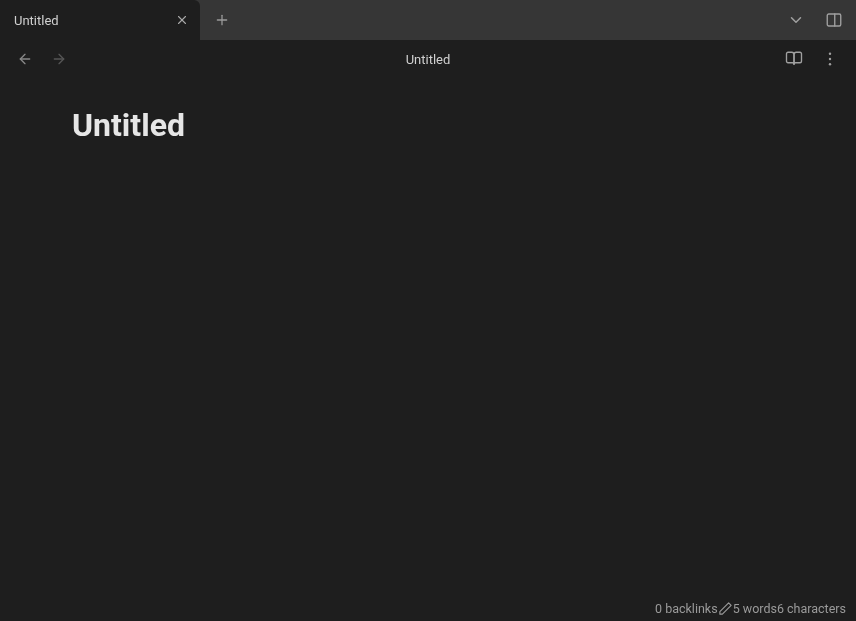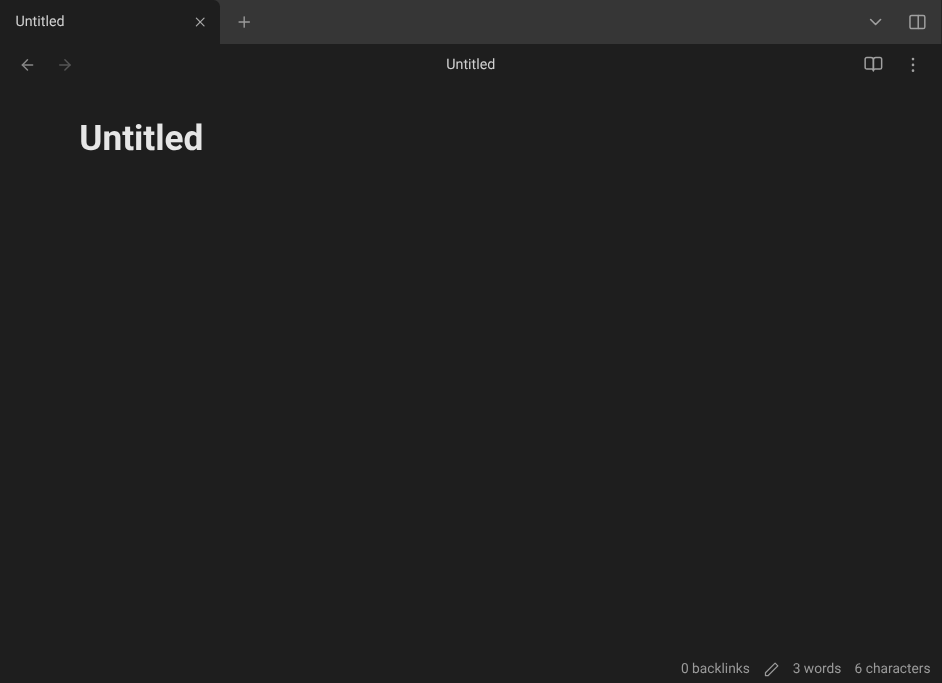--- a/index.html
+++ b/index.html
@@ -144,21 +144,20 @@
       color: #e6e6e6;
       outline: none;
     }
     
     .status-bar {
       height: 26px;
       display: flex;
       align-items: center;
       justify-content: flex-end;
       padding: 0 10px;
-      gap: 12px;
       font-size: 12.5px;
       color: #9a9a9a;
     }
     .status-item {
       cursor: pointer;
     }
     .pencil-icon svg {
       width: 15px;
       height: 15px;
       display: block;
@@ -237,15 +236,15 @@
   <h1 class="doc-title" contenteditable="true" style="">Untitled</h1>
 </div>
 
 <div class="status-bar">
   <span class="status-item">0 backlinks</span>
   <span class="status-item pencil-icon">
     <svg viewBox="0 0 24 24" fill="none" stroke="currentColor" stroke-width="1.8" stroke-linecap="round" stroke-linejoin="round">
       <path d="M17 3l4 4L7 21H3v-4L17 3z"></path>
     </svg>
   </span>
-  <span class="status-item">3 words</span>
+  <span class="status-item">5 words</span>
   <span class="status-item">6 characters</span>
 </div>
 
 </body></html>

